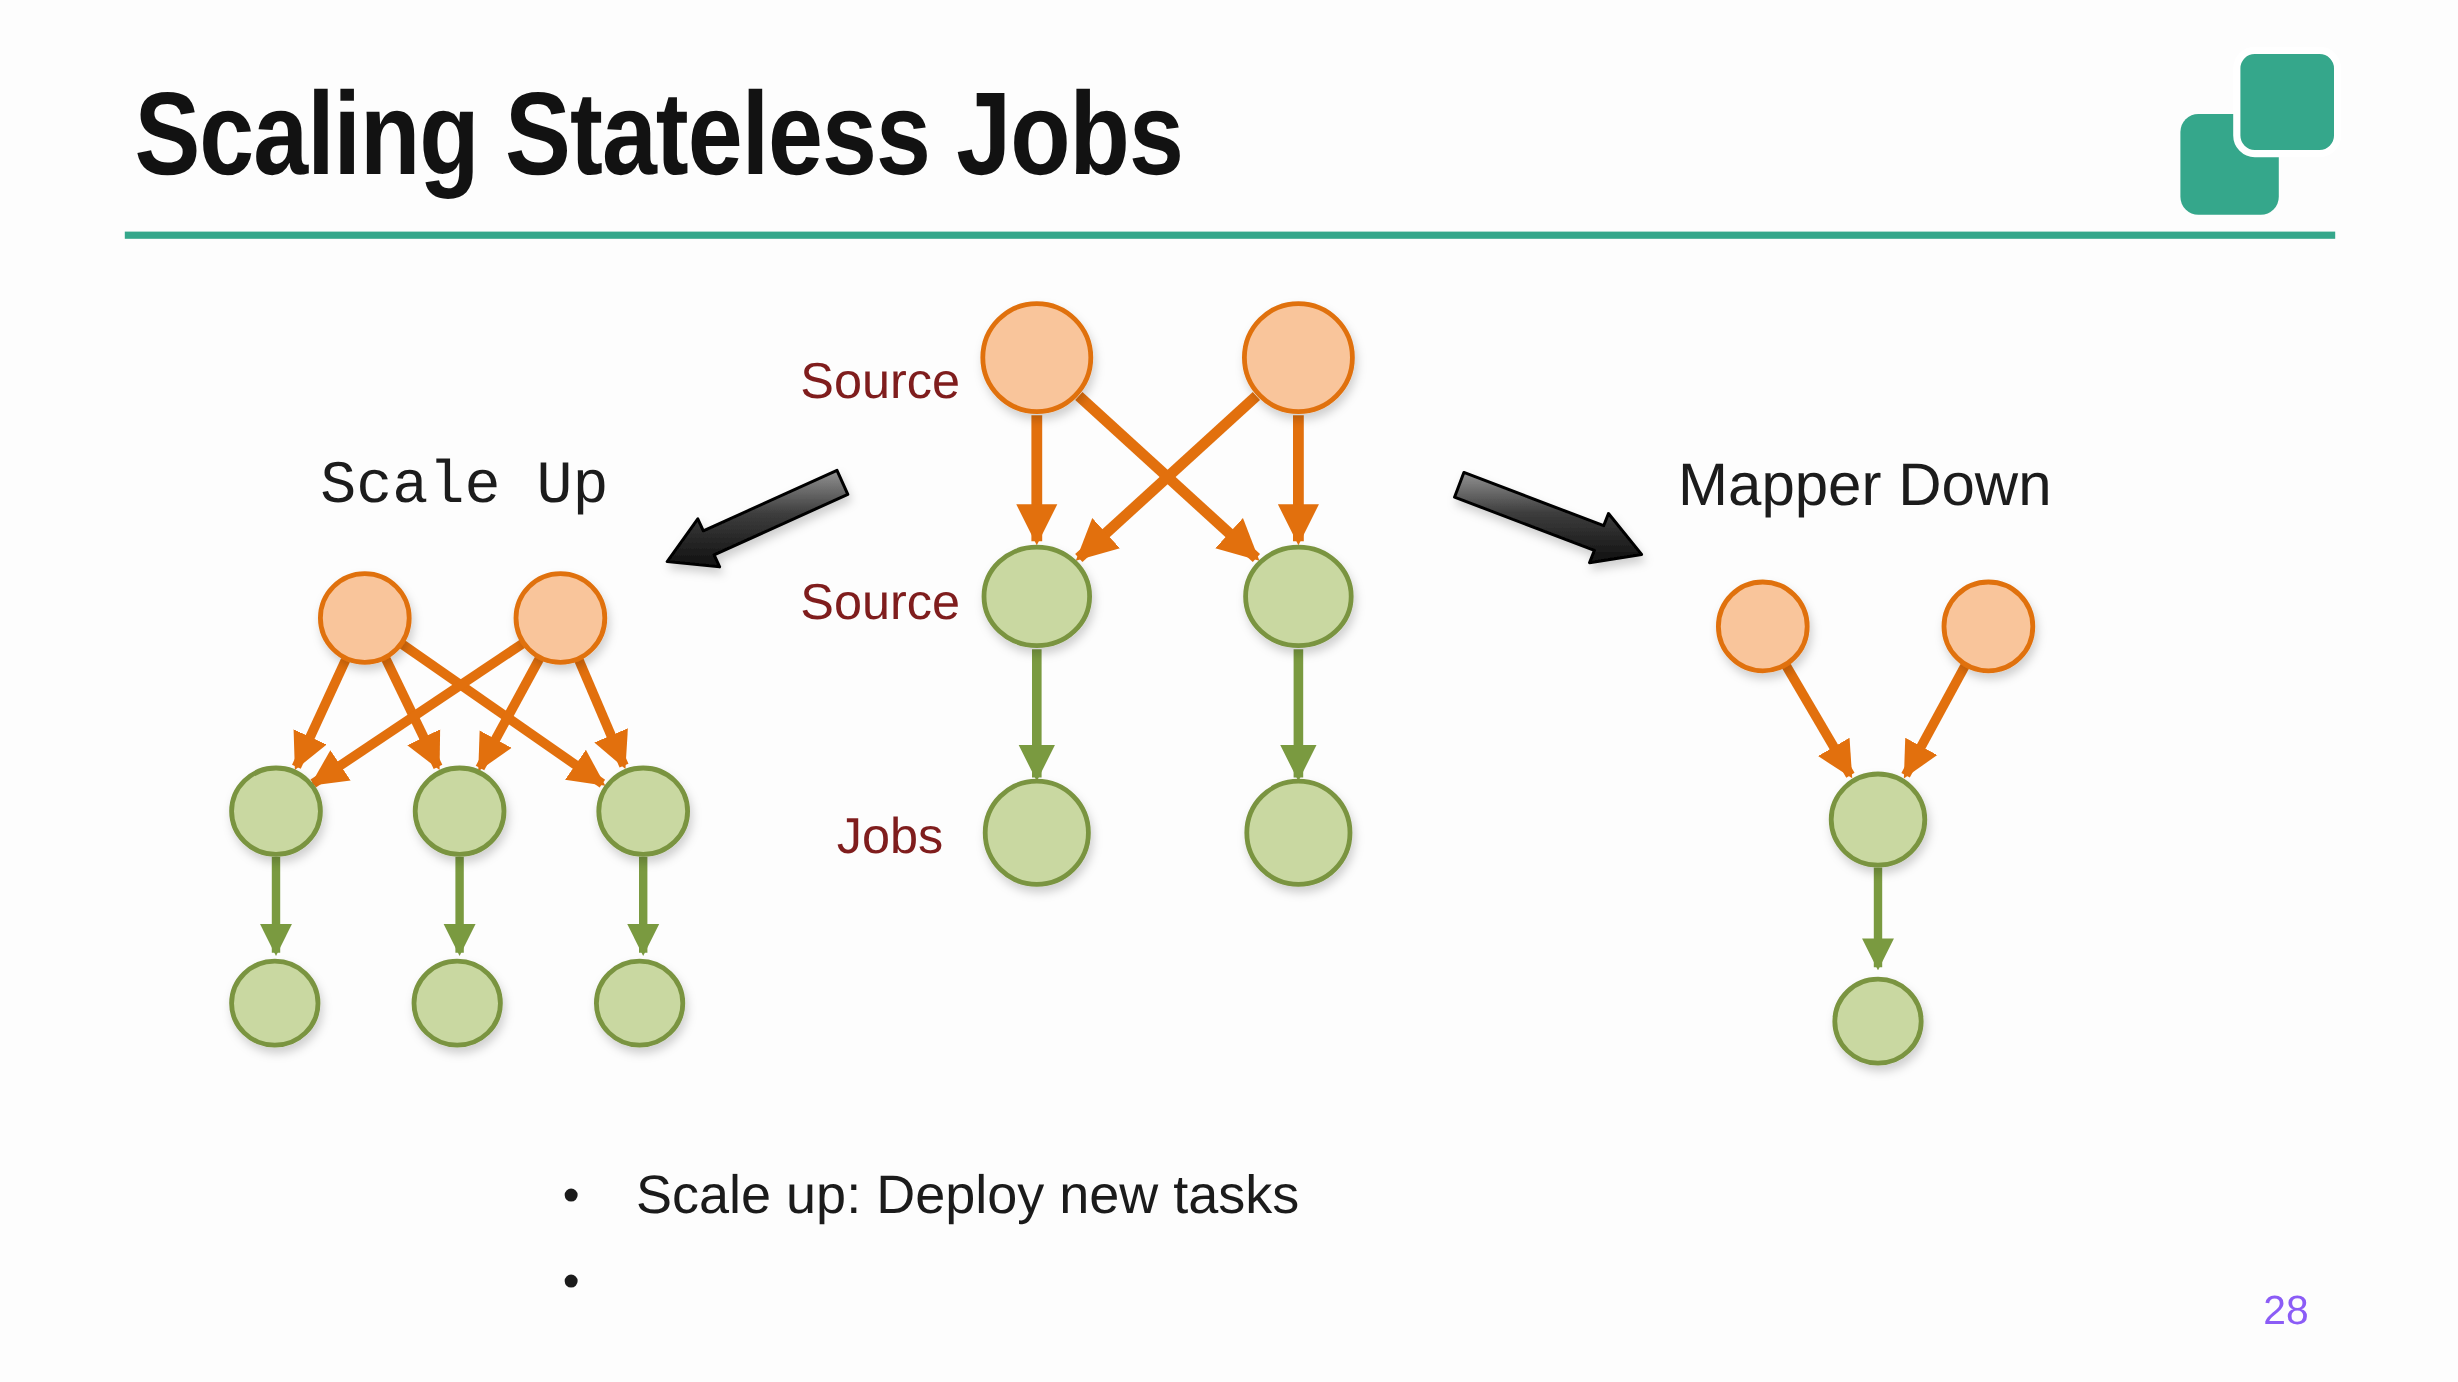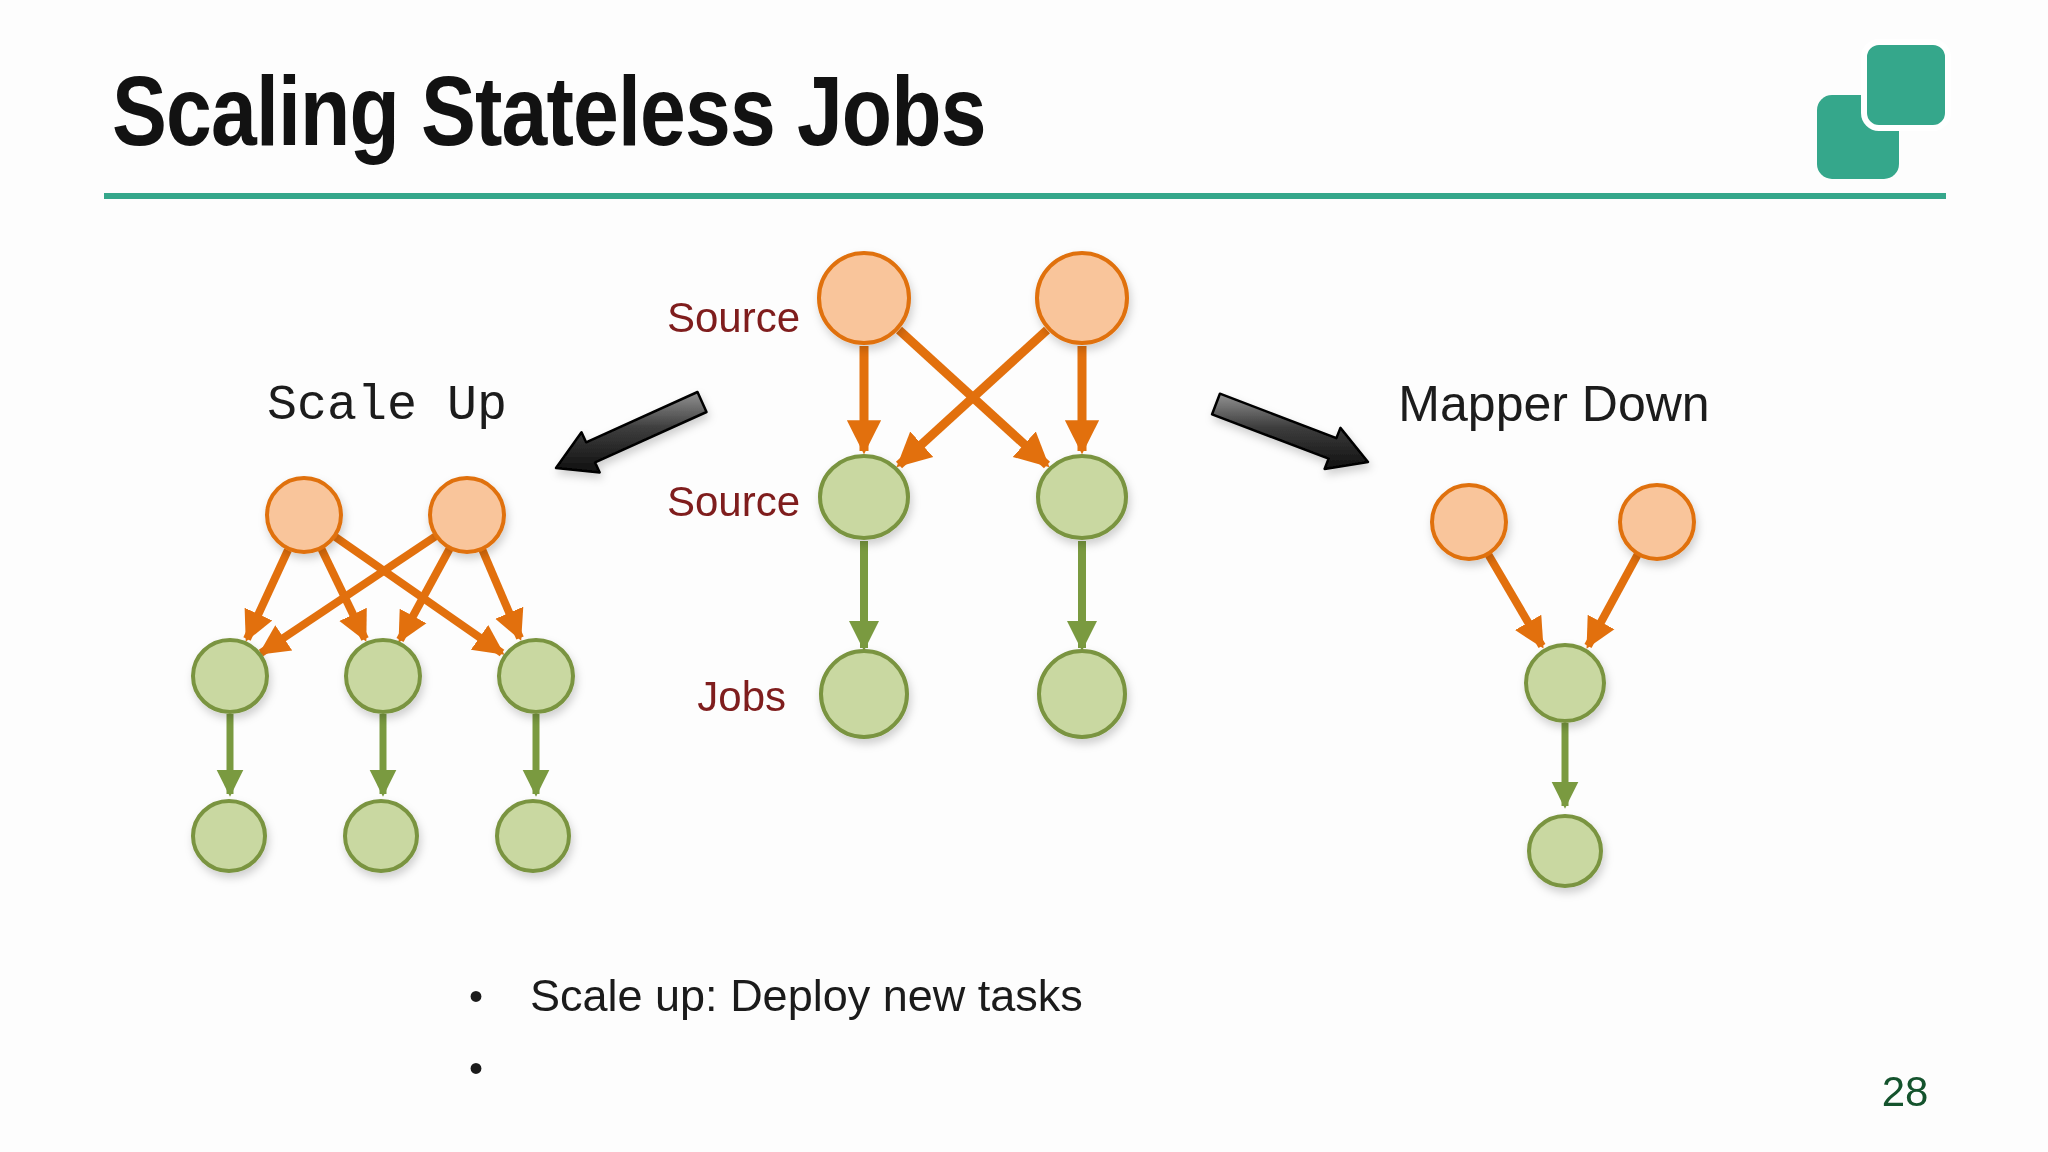--- a/index.html
+++ b/index.html
@@ -23,21 +23,21 @@
   .section-label{
     text-align:center;font-size:50px;color:#1c1c1c;line-height:60px;white-space:nowrap;
   }
   .bullet-row{
     left:455px;height:56px;display:flex;align-items:center;
     color:#1b1b1b;font-size:45px;white-space:nowrap;
   }
   .bullet-dot{width:75px;text-align:left;font-size:40px;padding-left:14px;box-sizing:border-box;}
   .page-number{
     left:1855px;top:1072px;width:100px;text-align:center;
-    font-size:42px;color:#14532d;line-height:40px;
+    font-size:34px;color:#8b5cf6;line-height:40px;
   }
 </style>
 </head>
 <body>
 
 <div class="abs slide-title">Scaling Stateless Jobs</div>
 
 <svg class="abs diagram-svg" width="2048" height="1152" viewBox="0 0 2048 1152" xmlns="http://www.w3.org/2000/svg">
   <defs>
     <marker id="mOrange" viewBox="0 0 10 10" refX="9" refY="5" markerWidth="3.8" markerHeight="4.2" orient="auto-start-reverse">

